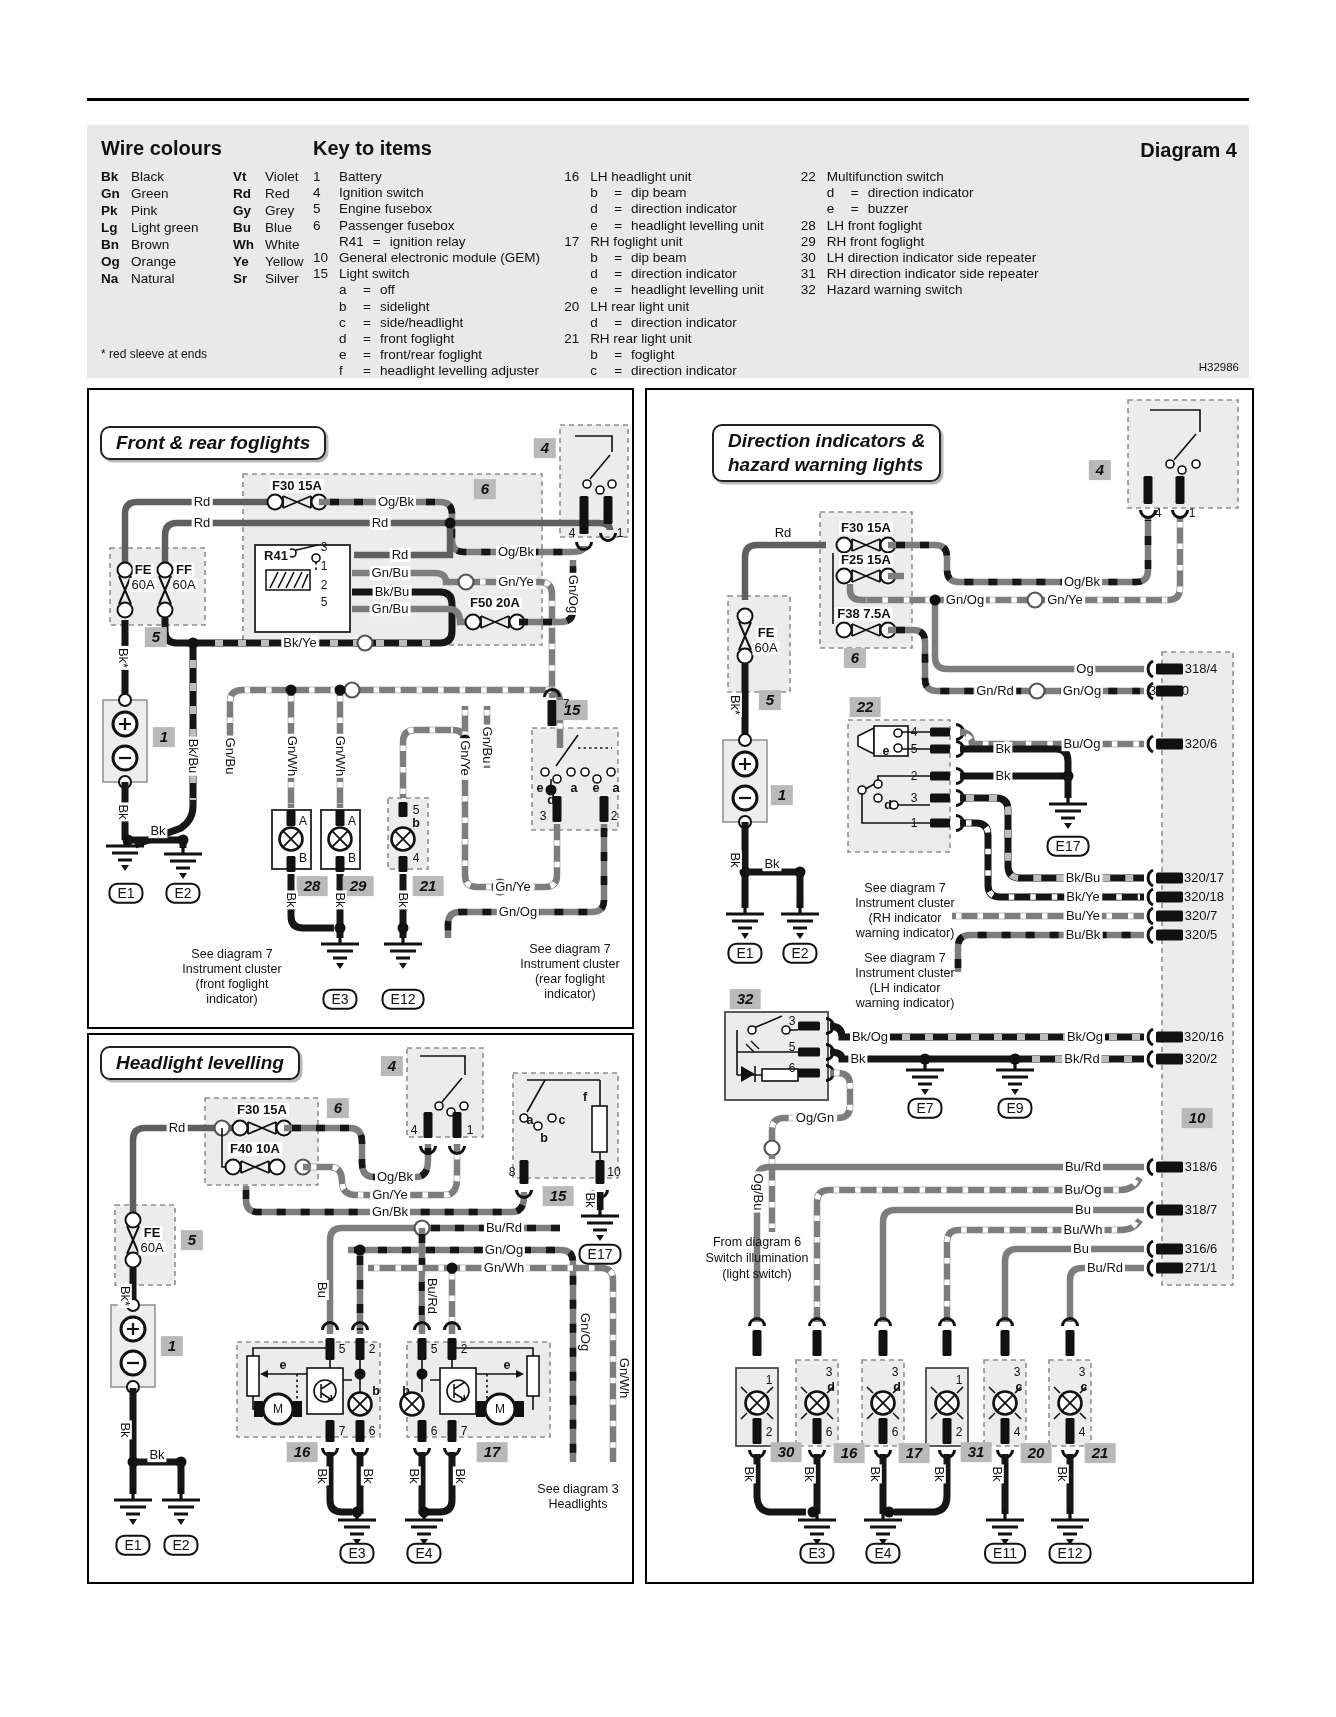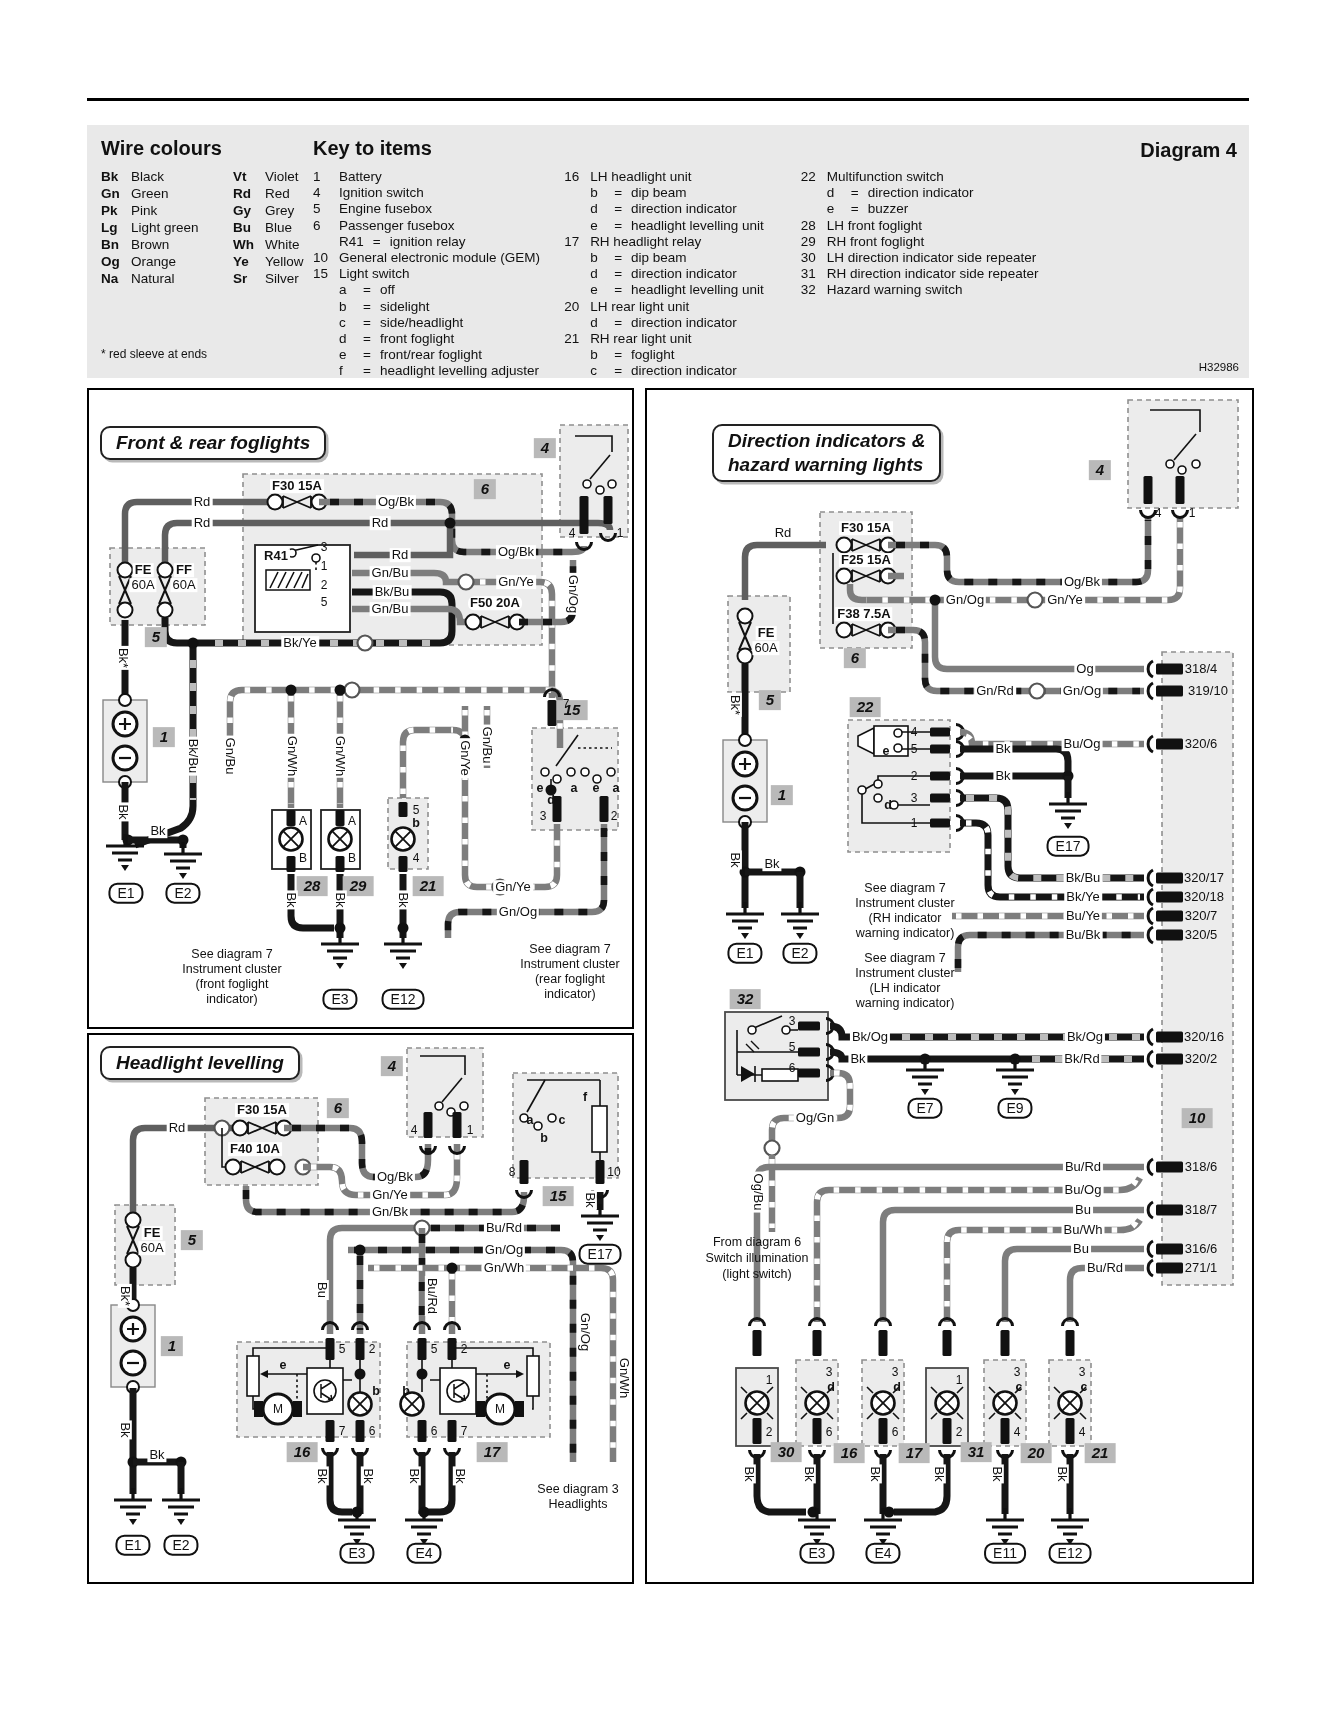--- a/index.html
+++ b/index.html
@@ -182,21 +182,21 @@
               <span class="se">=</span>
               <span>direction indicator</span>
             </div>
             <div class="ks">
               <span class="sk">e</span>
               <span class="se">=</span>
               <span>headlight levelling unit</span>
             </div>
             <div class="ki">
               <span class="kn">17</span>
-              <span>RH headlight relay</span>
+              <span>RH foglight unit</span>
             </div>
             <div class="ks">
               <span class="sk">b</span>
               <span class="se">=</span>
               <span>dip beam</span>
             </div>
             <div class="ks">
               <span class="sk">d</span>
               <span class="se">=</span>
               <span>direction indicator</span>
@@ -932,21 +932,21 @@
       <span class="lb wl" style="left: 1082px; top: 1059px;">Bk/Rd</span>
       <span class="lb wl" style="left: 815px; top: 1118px;">Og/Gn</span>
       <span class="lb wl" style="left: 772px; top: 864px;">Bk</span>
       <span class="lb wl" style="left: 1083px; top: 1167px;">Bu/Rd</span>
       <span class="lb wl" style="left: 1083px; top: 1190px;">Bu/Og</span>
       <span class="lb wl" style="left: 1083px; top: 1210px;">Bu</span>
       <span class="lb wl" style="left: 1083px; top: 1230px;">Bu/Wh</span>
       <span class="lb wl" style="left: 1081px; top: 1249px;">Bu</span>
       <span class="lb wl" style="left: 1105px; top: 1268px;">Bu/Rd</span>
       <span class="lb conn" style="left: 1201px; top: 669px;">318/4</span>
-      <span class="lb conn" style="left: 1208px; top: 691px;">319/10</span>
+      <span class="lb conn" style="left: 1169px; top: 691px;">319/10</span>
       <span class="lb conn" style="left: 1201px; top: 744px;">320/6</span>
       <span class="lb conn" style="left: 1204px; top: 878px;">320/17</span>
       <span class="lb conn" style="left: 1204px; top: 897px;">320/18</span>
       <span class="lb conn" style="left: 1201px; top: 916px;">320/7</span>
       <span class="lb conn" style="left: 1201px; top: 935px;">320/5</span>
       <span class="lb conn" style="left: 1204px; top: 1037px;">320/16</span>
       <span class="lb conn" style="left: 1201px; top: 1059px;">320/2</span>
       <span class="lb conn" style="left: 1201px; top: 1167px;">318/6</span>
       <span class="lb conn" style="left: 1201px; top: 1210px;">318/7</span>
       <span class="lb conn" style="left: 1201px; top: 1249px;">316/6</span>

